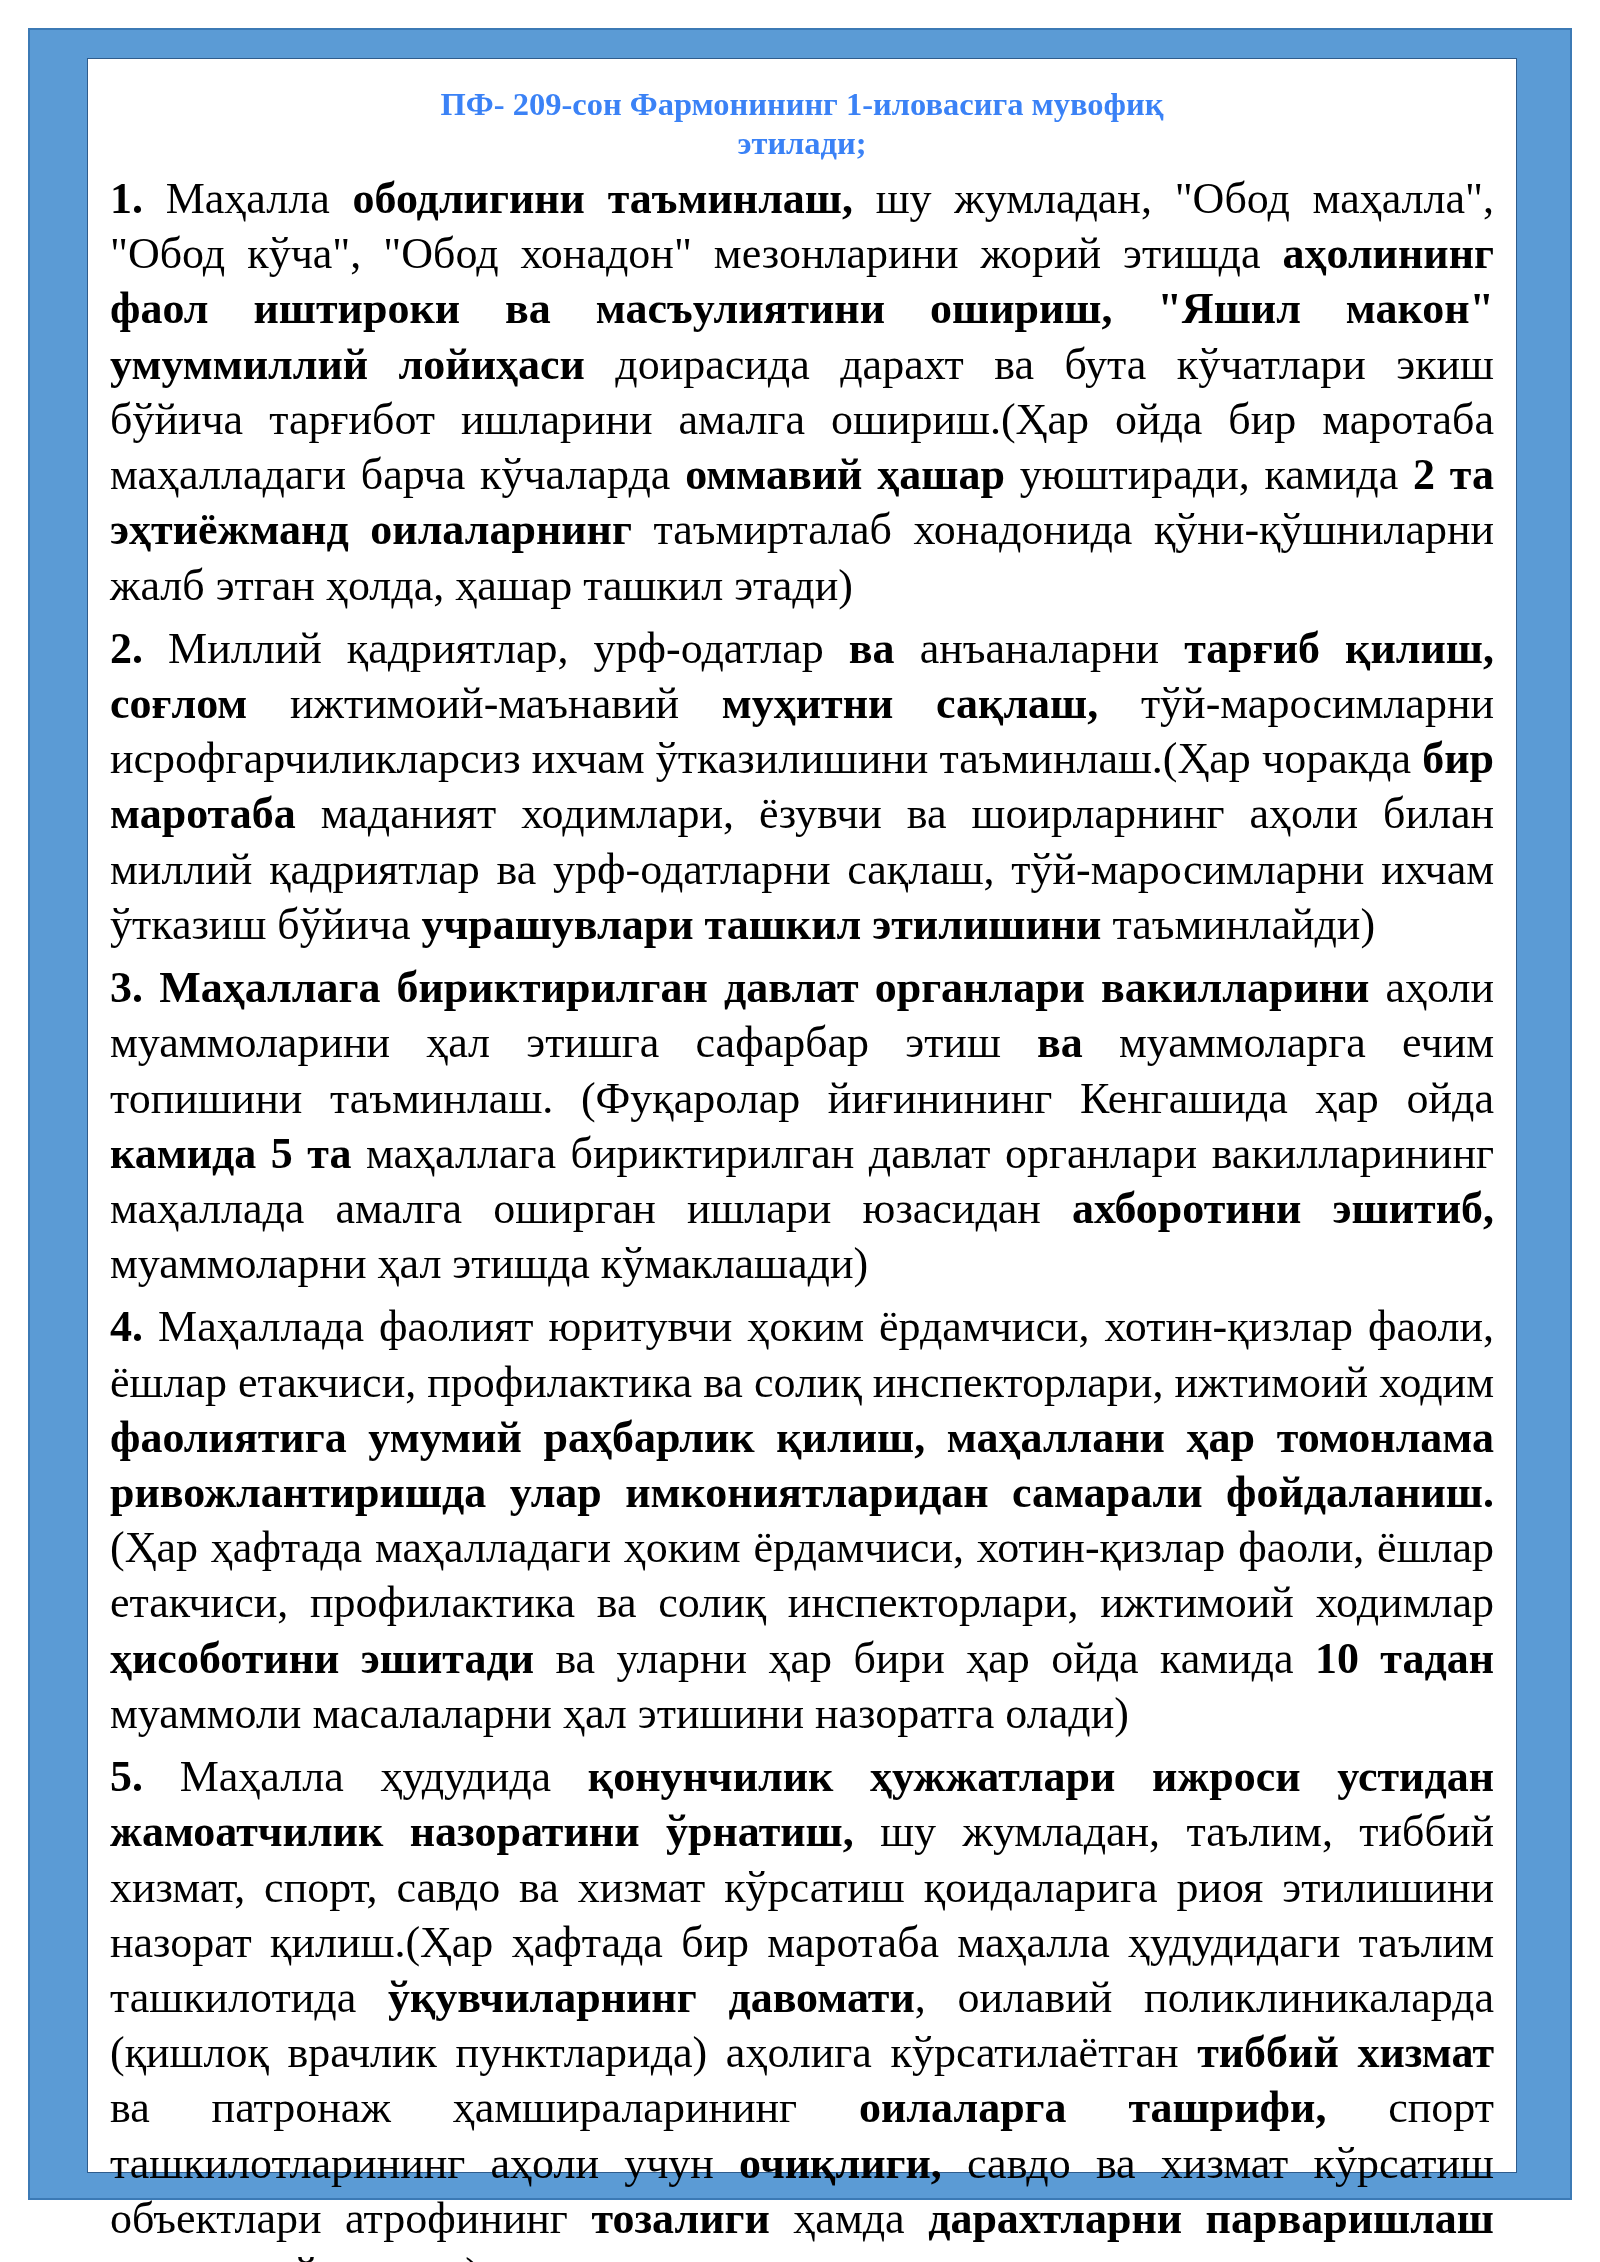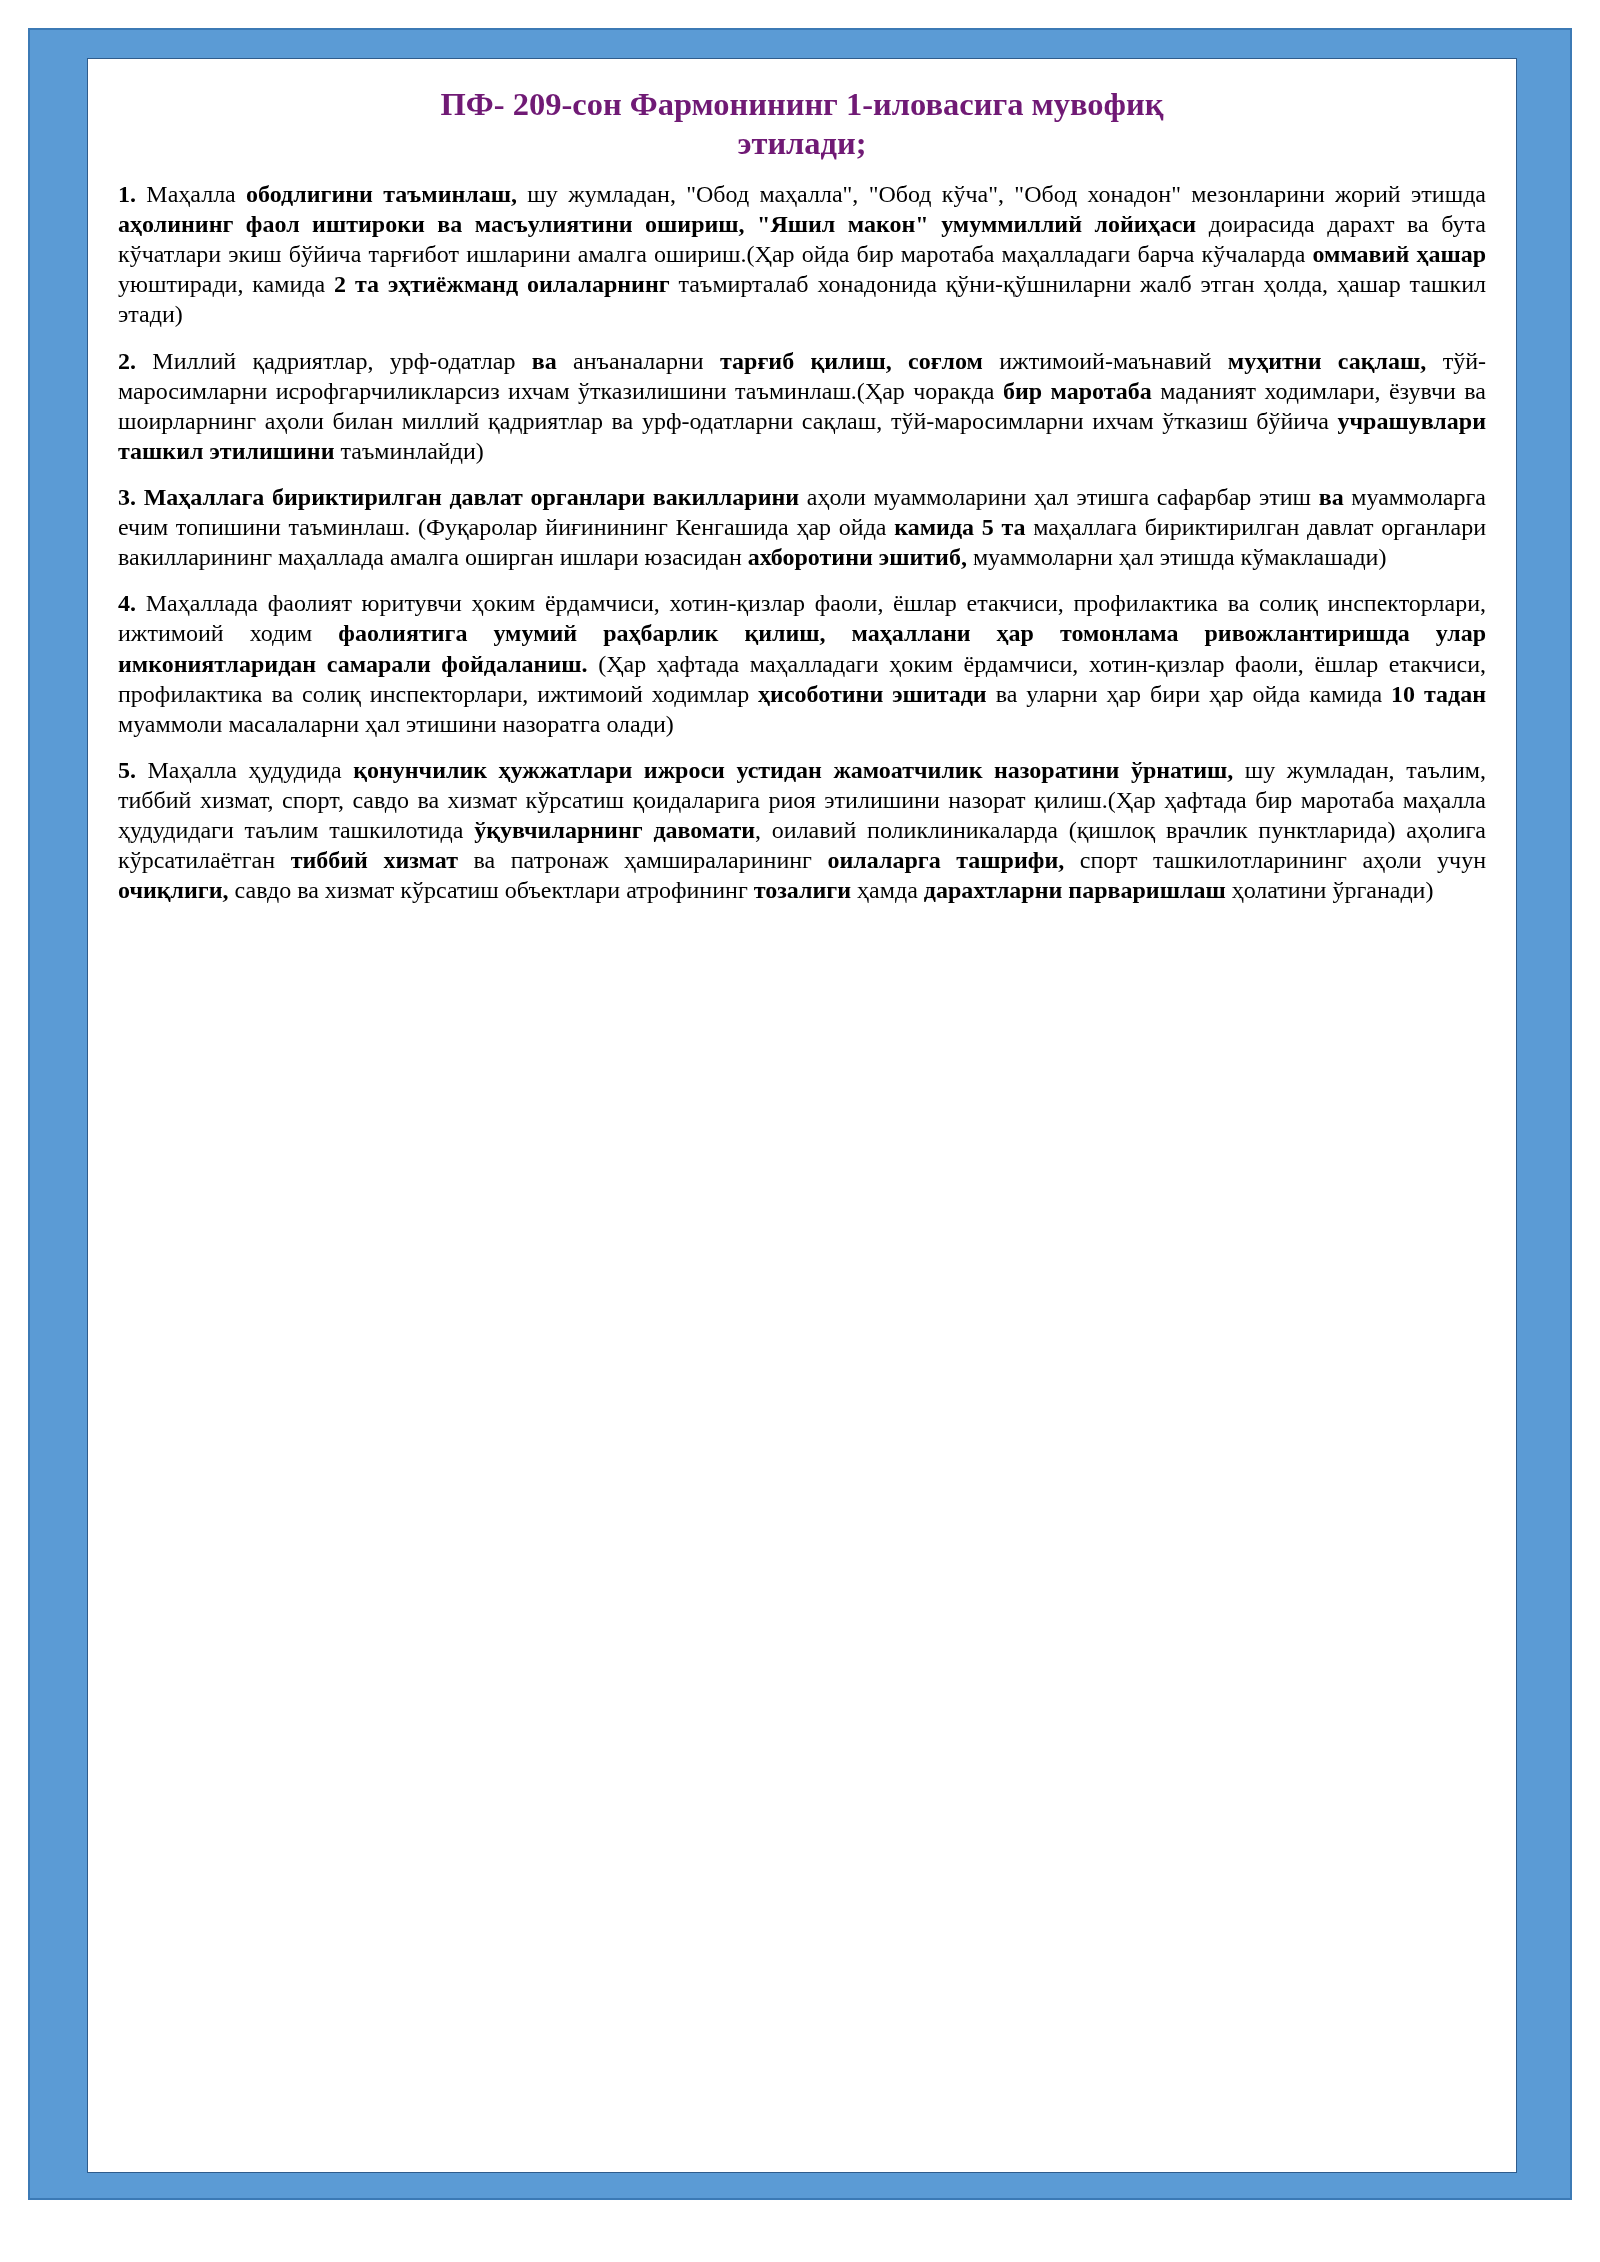--- a/index.html
+++ b/index.html
@@ -38,34 +38,34 @@
     box-sizing: border-box;
     padding: 26px 14px 10px 14px;
   }
 
   
   #document-title {
     text-align: center;
     font-weight: bold;
     font-size: 32.5px;
     line-height: 1.20;
-    color: #701a75;
+    color: #3b82f6;
     margin: 0 0 2px 0;
     padding: 0 30px;
   }
   #document-title .title-line { display: block; }
 
   
   .doc-paragraph {
     text-align: justify;
     text-justify: inter-word;
-    font-size: 24px;
+    font-size: 44px;
     line-height: 1.255;
     color: #000000;
-    margin: 16px;
+    margin: 8px;
     padding: 0;
     hyphens: none;
   }
   .doc-paragraph b { font-weight: bold; }
   .doc-paragraph .num { font-weight: bold; }
 </style>
 </head>
 <body style="color: rgb(0, 0, 0);">
 
 <div id="slide-frame" style="background: rgb(91, 155, 213); border-color: rgb(60, 122, 181);">

